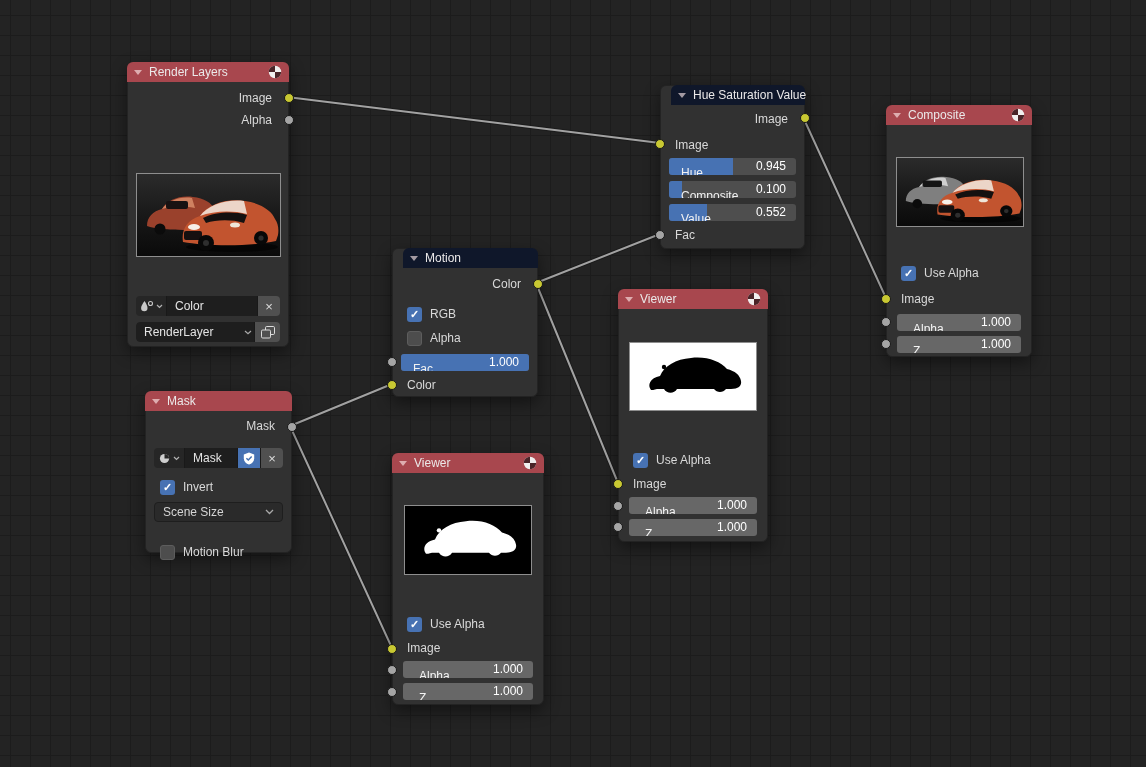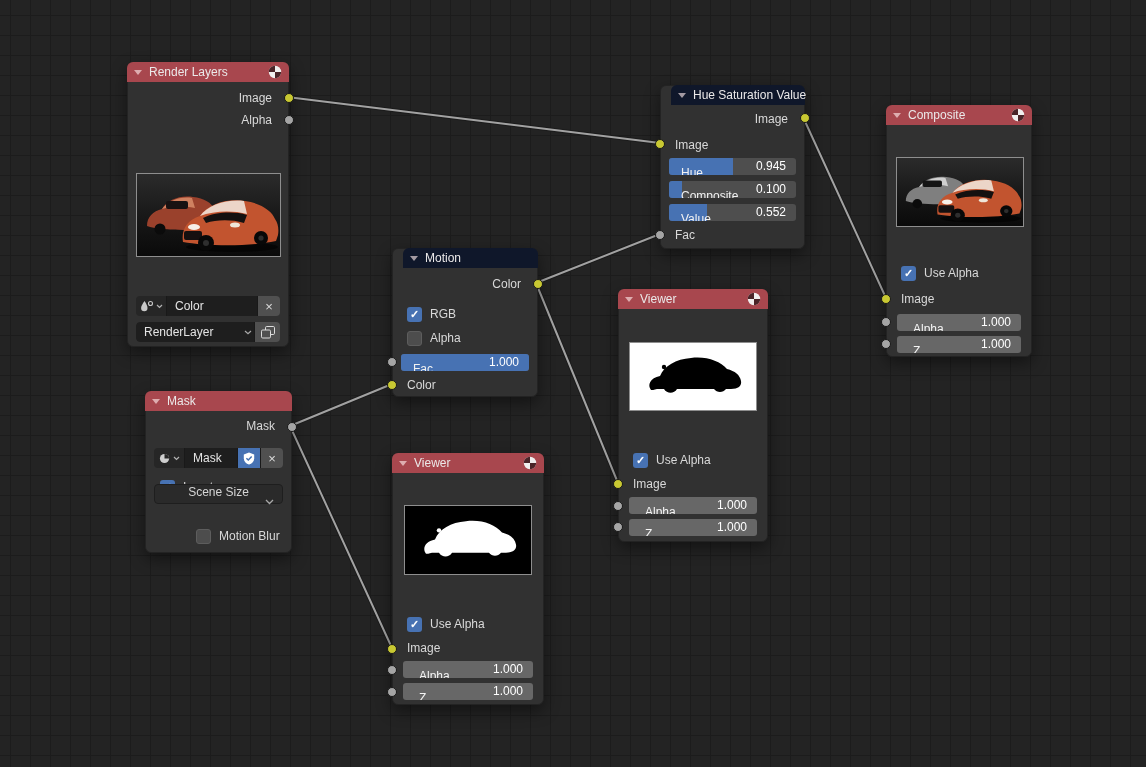--- a/index.html
+++ b/index.html
@@ -305,29 +305,29 @@
       <span class="seg seg-btn">
           <span>×</span>
         </span>
     </div>
     <div class="checkrow" style="top:87px;">
       <span class="cb on">
           <span>✓</span>
         </span>
       <span class="cb-label">Invert</span>
     </div>
-    <div class="dropdown" style="top:92px;flex-direction:column;">
+    <div class="dropdown" style="top:110px;">
       <span>Scene Size</span>
       <span class="dd-chev">
         <svg width="9" height="6">
             <path d="M1 1 L4.5 4.5 L8 1" stroke="#a8a8a8" stroke-width="1.3" fill="none"></path>
           </svg>
       </span>
     </div>
-    <div class="checkrow" style="top:136px;margin-left:36px;">
+    <div class="checkrow" style="top:152px;">
       <span class="cb off"></span>
       <span class="cb-label">Motion Blur</span>
     </div>
   </div>
 
   <div class="node" style="left:618px;top:289px;width:148px;height:251px;">
     <div class="hdr red">
       <span class="tri"></span>
       <span class="title">Viewer</span>
       <span class="sphere">

